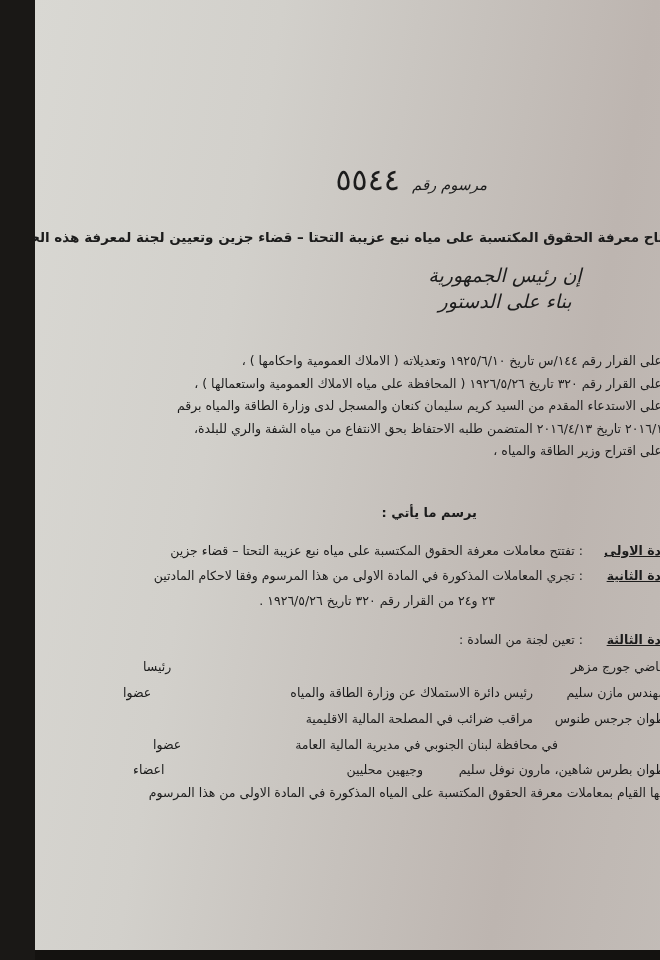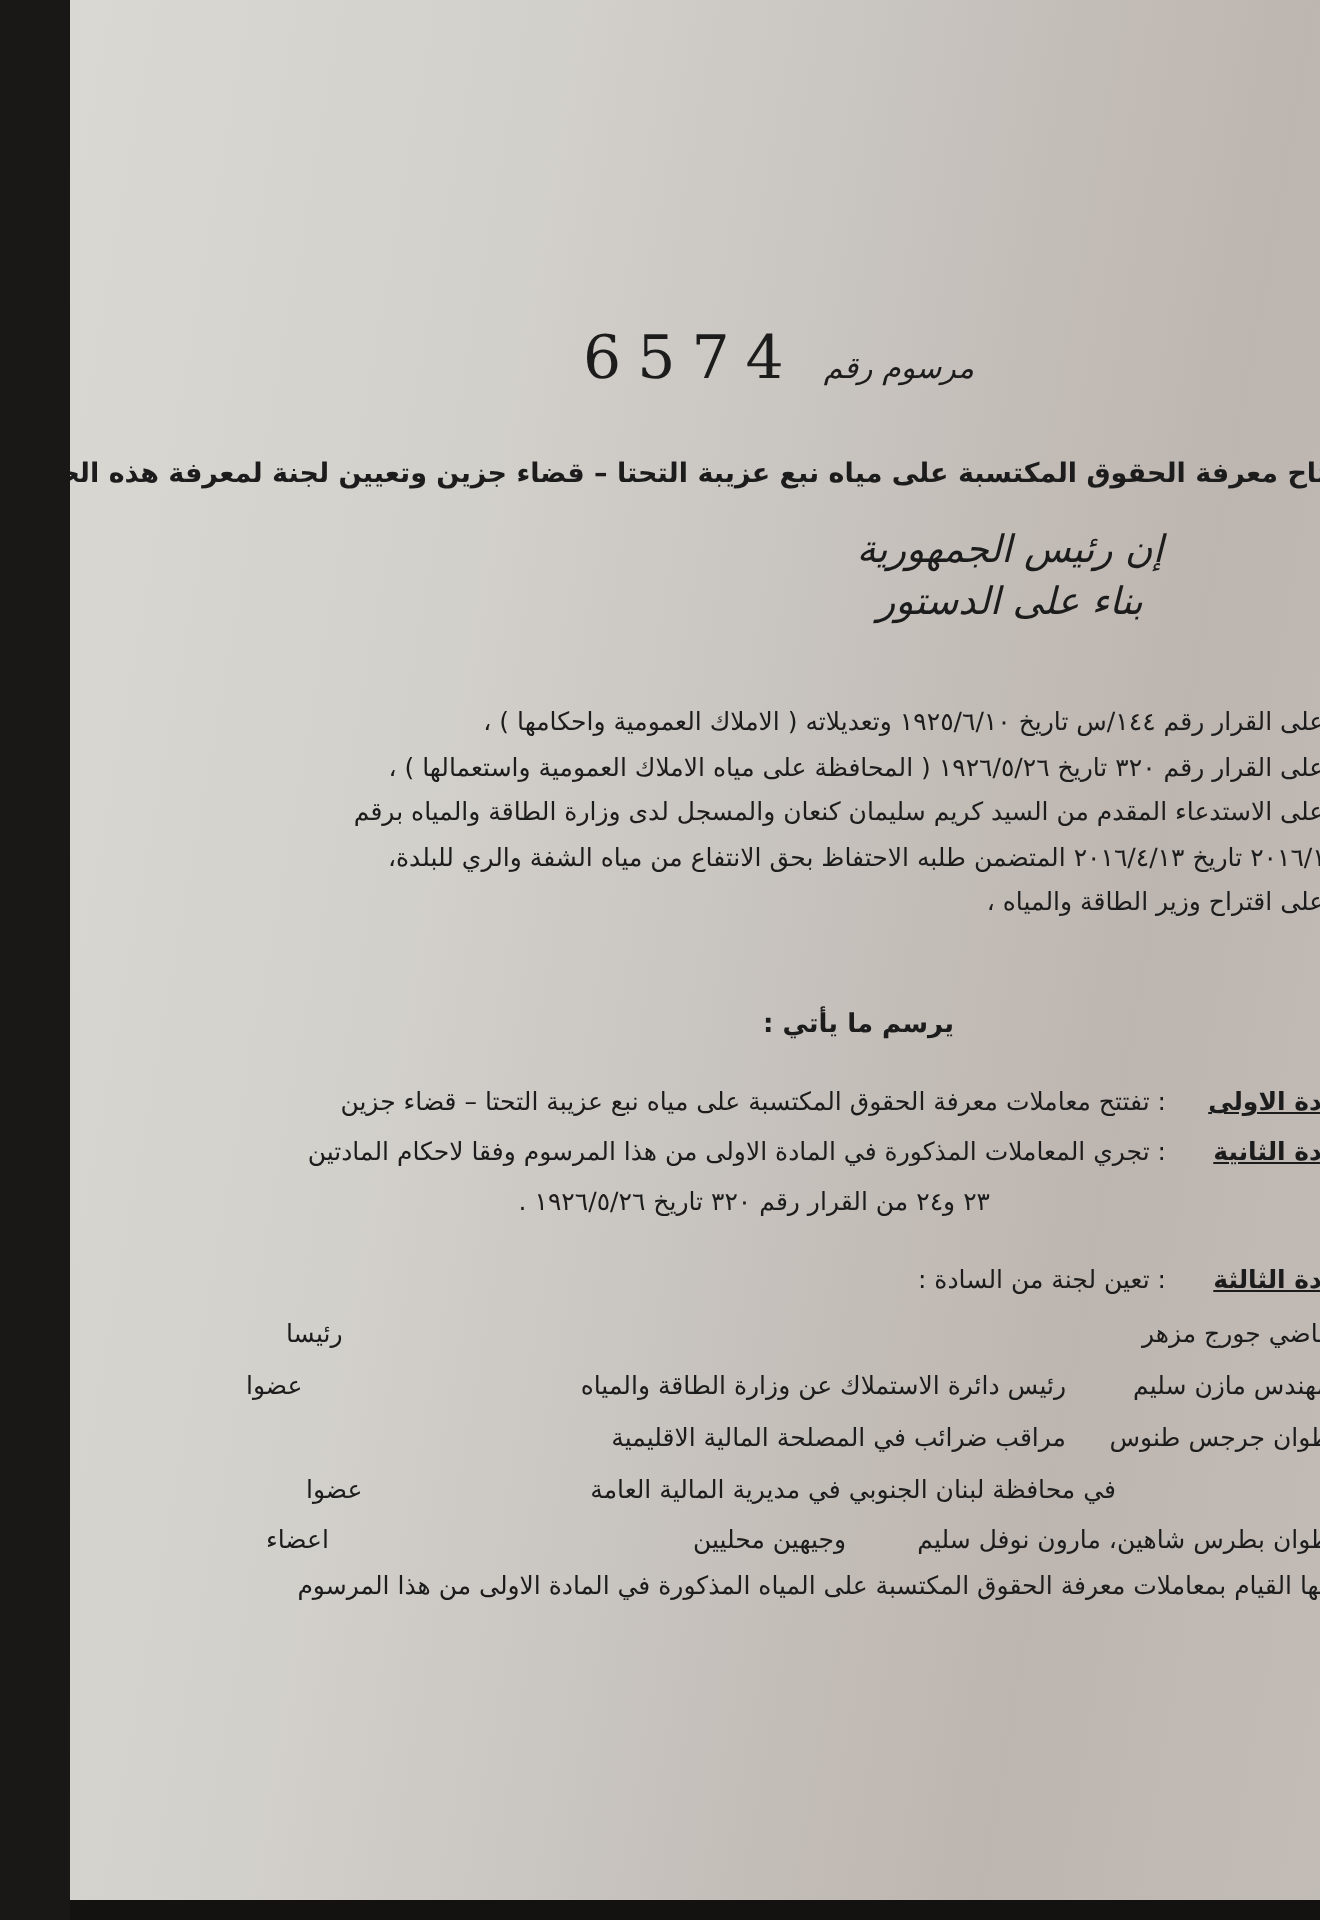--- a/index.html
+++ b/index.html
@@ -99,21 +99,21 @@
     }
   </style>
 </head>
 <body>
 
 <div class="page">
   <div class="pen-mark"></div>
 
   <div class="abs decree-no">
     <span class="label">مرسوم رقم</span>
-    <span class="num">6574</span>
+    <span class="num">٥٥٤٤</span>
   </div>
 
   <div class="abs title">افتتاح معرفة الحقوق المكتسبة على مياه نبع عزيبة التحتا – قضاء جزين وتعيين لجنة لمعرفة هذه الحقوق</div>
 
   <div class="abs preamble">
     <div>إن رئيس الجمهورية</div>
     <div>بناء على الدستور</div>
   </div>
 
   <div class="abs basis">

